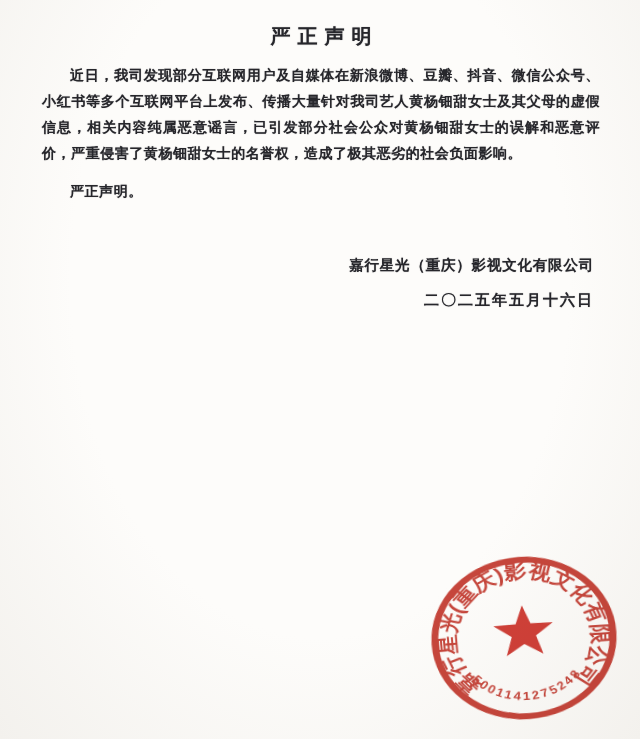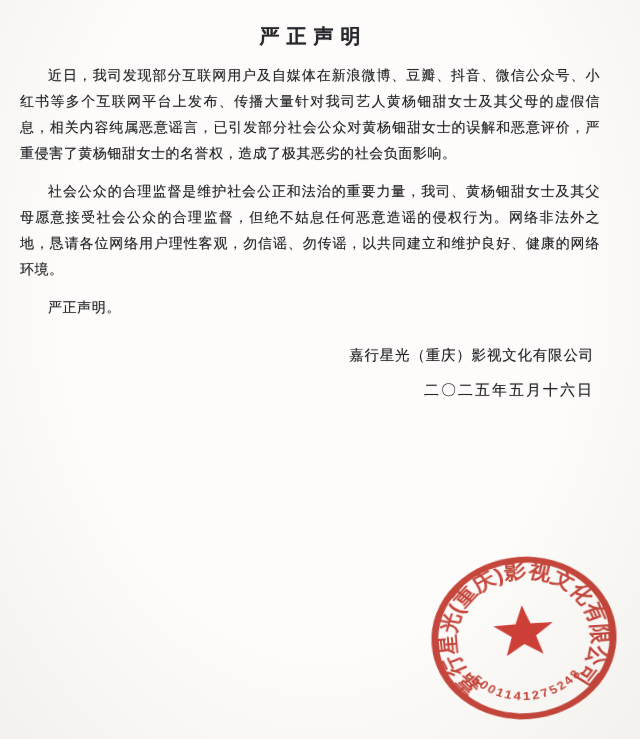--- a/index.html
+++ b/index.html
@@ -7,48 +7,48 @@
     width: 640px; height: 739px;
     overflow: hidden;
     background: radial-gradient(ellipse at 50% 38%, #fdfcfa 55%, #f3f1ed 100%);
     font-family: "Liberation Sans", sans-serif;
     color: #26262b;
   }
   .page {
     position: relative;
     box-sizing: border-box;
     width: 640px; height: 739px;
-    padding: 22px 40px 0 20px;
+    padding: 22px 40px 0 42px;
   }
   .doc-title {
     margin: 0 0 12px 0;
     font-size: 20px;
     line-height: 28px;
     font-weight: bold;
     text-align: center;
     letter-spacing: 7px;
     text-indent: 7px;
     text-shadow: 0 0 1px rgba(38,38,43,0.5);
   }
   .para {
     margin: 0 0 12px 0;
     font-size: 14px;
     line-height: 26px;
     letter-spacing: 0.55px;
-    font-weight: normal;
+    font-weight: bold;
     text-align: justify;
     text-indent: 2em;
     word-break: break-all;
     text-shadow: 0 0 1px rgba(38,38,43,0.45);
   }
   .signature {
-    margin-top: 22px;
+    margin-top: 48px;
     text-align: right;
     padding-right: 6px;
-    font-weight: normal;
+    font-weight: bold;
   }
   .signature .company {
     font-size: 14.5px;
     line-height: 26px;
     letter-spacing: 0.8px;
     text-shadow: 0 0 1px rgba(38,38,43,0.45);
   }
   .signature .date {
     margin-top: 9px;
     font-size: 15px;
@@ -80,21 +80,20 @@
   }
 </style>
 </head>
 <body>
 
 <div class="page">
 
   <h1 class="doc-title"><span>严正声明</span></h1>
 
   <p class="para">近日，我司发现部分互联网用户及自媒体在新浪微博、豆瓣、抖音、微信公众号、小红书等多个互联网平台上发布、传播大量针对我司艺人黄杨钿甜女士及其父母的虚假信息，相关内容纯属恶意谣言，已引发部分社会公众对黄杨钿甜女士的误解和恶意评价，严重侵害了黄杨钿甜女士的名誉权，造成了极其恶劣的社会负面影响。</p>
-  <p class="para">社会公众的合理监督是维护社会公正和法治的重要力量，我司、黄杨钿甜女士及其父母愿意接受社会公众的合理监督，但绝不姑息任何恶意造谣的侵权行为。网络非法外之地，恳请各位网络用户理性客观，勿信谣、勿传谣，以共同建立和维护良好、健康的网络环境。</p>
   <p class="para">严正声明。</p>
 
   <div class="signature">
     <div class="company">嘉行星光（重庆）影视文化有限公司</div>
     <div class="date">二〇二五年五月十六日</div>
   </div>
 
   <div class="stamp">
     <svg viewBox="0 0 200 200" preserveAspectRatio="none">
       <defs>

